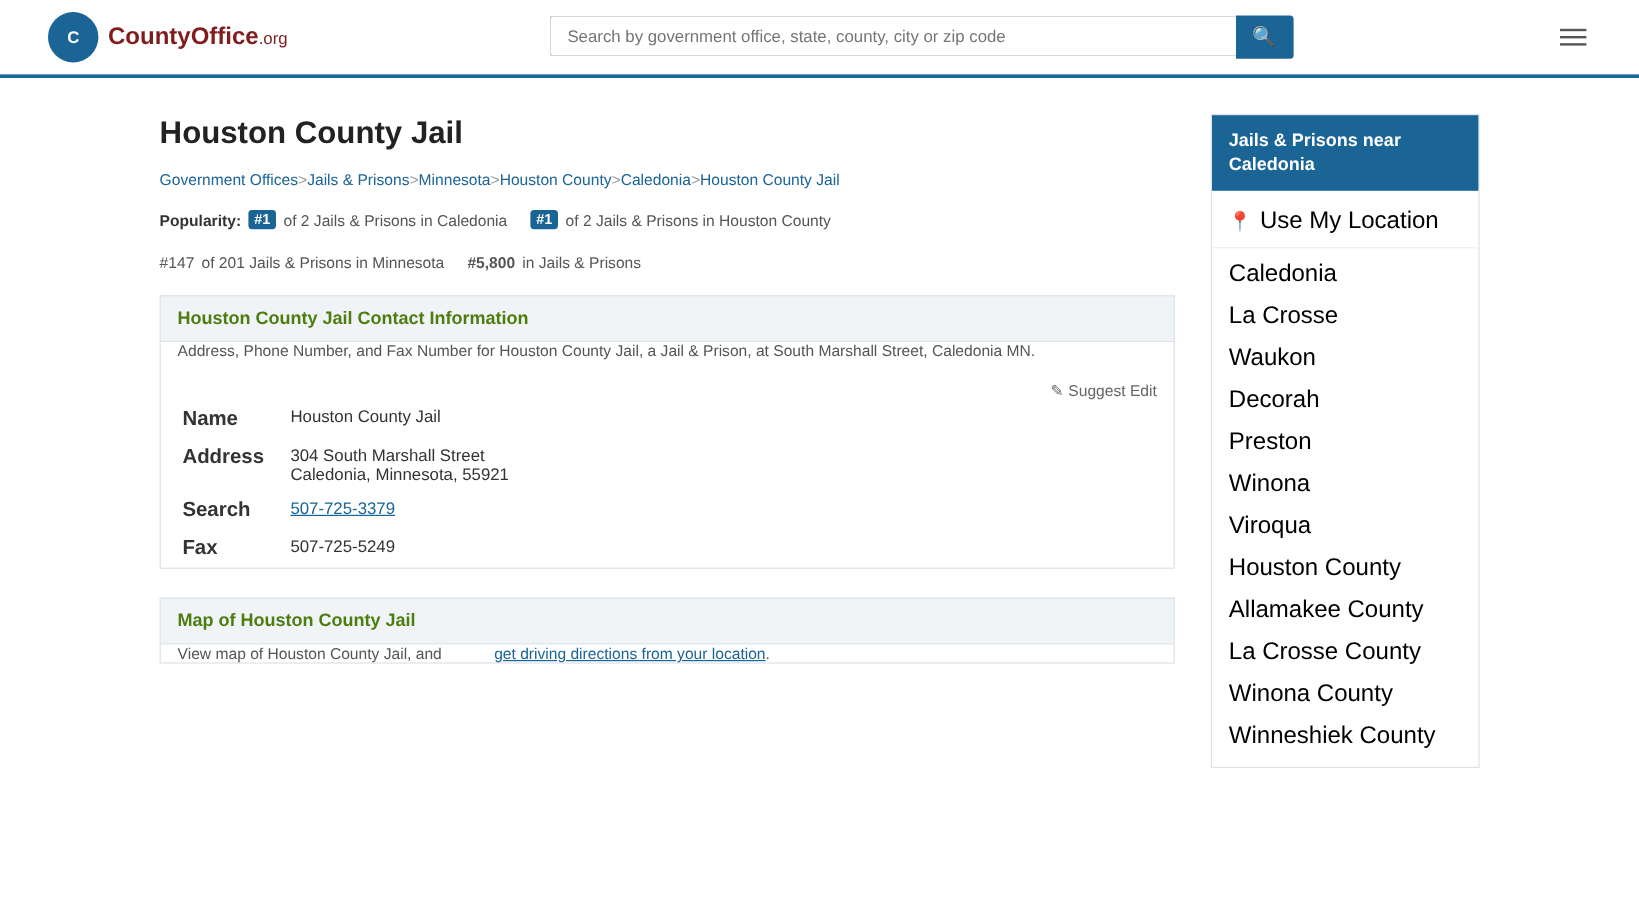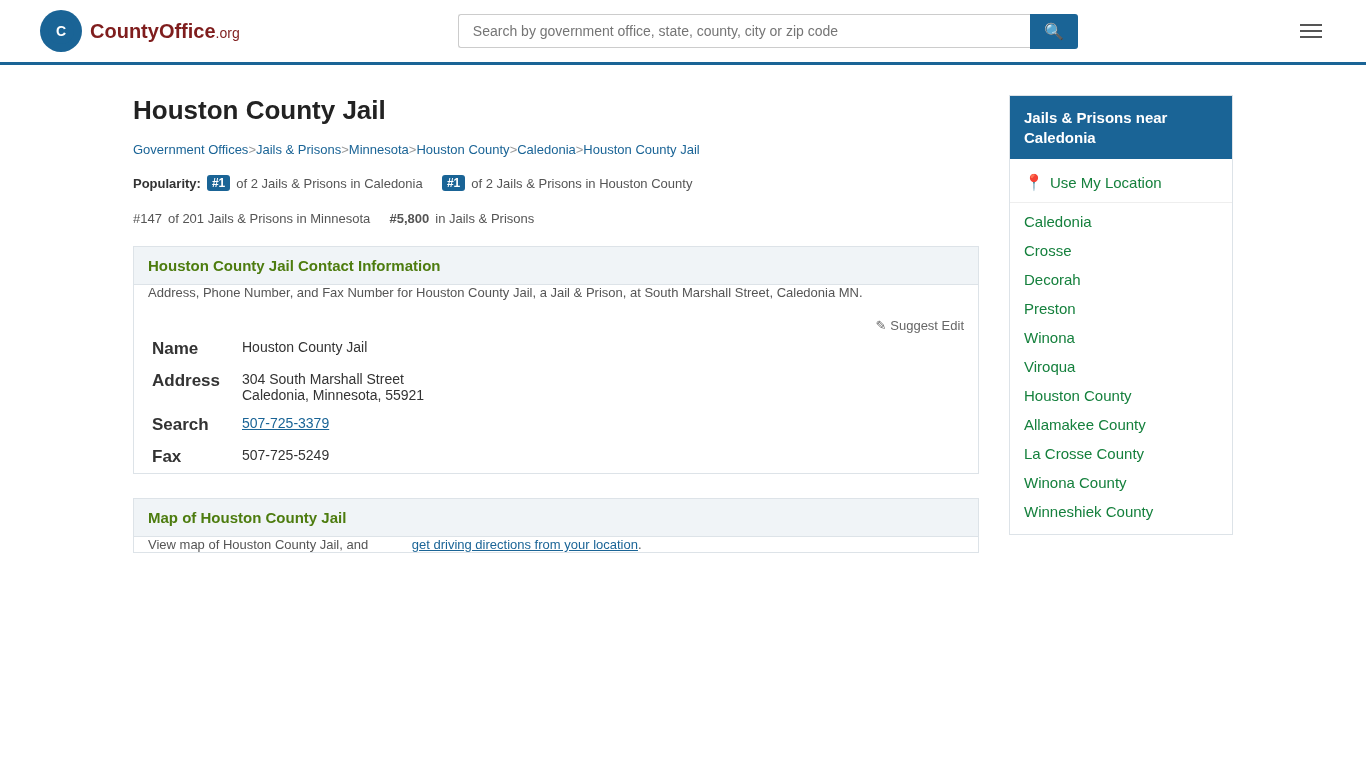--- a/index.html
+++ b/index.html
@@ -237,23 +237,23 @@
     }
     .sidebar-list {
       padding: 8px 0;
     }
     .sidebar-list-item {
       display: flex;
       align-items: center;
       padding: 6px 14px;
     }
     .sidebar-list-item a {
-      color: #15803d;
+      color: #000000;
       text-decoration: none;
-      font-size: 15px;
+      font-size: 20px;
     }
     .location-icon {
       color: #1a6496;
       margin-right: 6px;
       font-size: 16px;
     }
     .sidebar-list-item.use-location {
       border-bottom: 1px solid #eee;
       padding-bottom: 10px;
       margin-bottom: 4px;
@@ -370,21 +370,24 @@
       <div class="sidebar-title">Jails &amp; Prisons near Caledonia</div>
       <div class="sidebar-list">
         <div class="sidebar-list-item use-location">
           <span class="location-icon">📍</span>
           <a href="#">Use My Location</a>
         </div>
         <div class="sidebar-list-item">
           <a href="#">Caledonia</a>
         </div>
         <div class="sidebar-list-item">
-          <a href="#">Crosse</a>
+          <a href="#">La Crosse</a>
+        </div>
+        <div class="sidebar-list-item">
+          <a href="#">Waukon</a>
         </div>
         <div class="sidebar-list-item">
           <a href="#">Decorah</a>
         </div>
         <div class="sidebar-list-item">
           <a href="#">Preston</a>
         </div>
         <div class="sidebar-list-item">
           <a href="#">Winona</a>
         </div>

